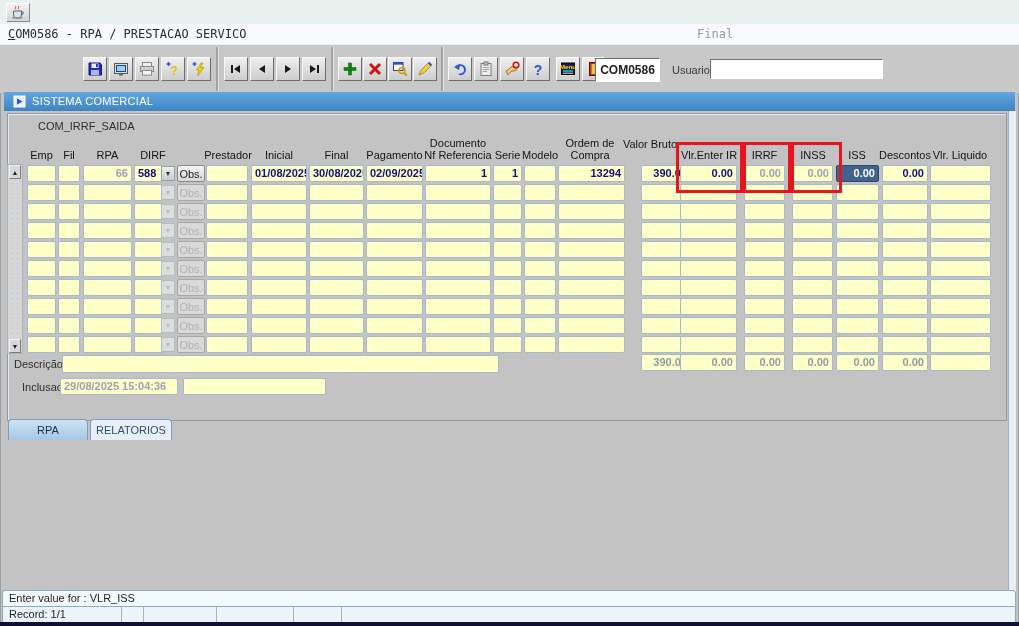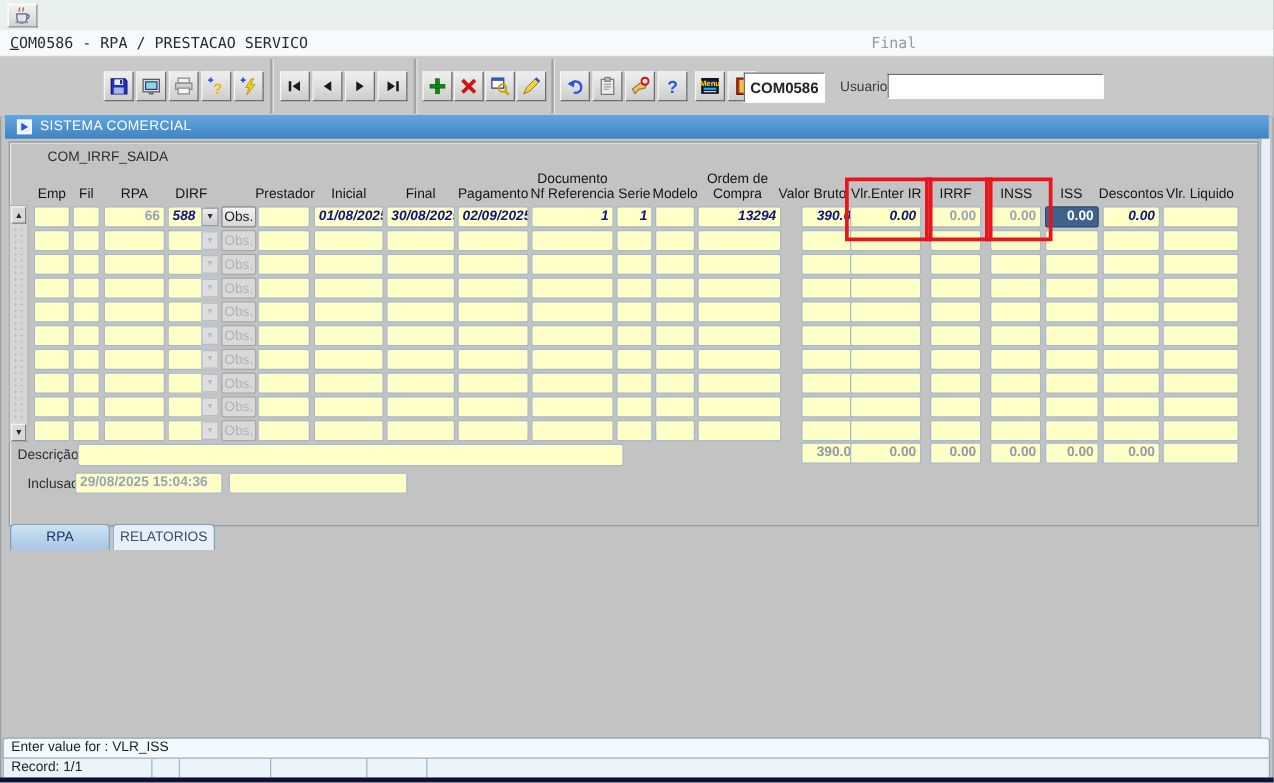--- a/index.html
+++ b/index.html
@@ -43,21 +43,21 @@
   .mdi-icon{position:absolute;left:9px;top:3px;}
   .right-strip{position:absolute;left:1008px;top:111px;width:7px;height:481px;
     background:#e8eff6;border-left:1px solid #9fb0bf;}
   .form-panel{position:absolute;left:7px;top:113px;width:998px;height:306px;
     border:1px solid #8f9aa4;box-shadow:inset 1px 1px 0 #e8e8e8;}
   .block-label{position:absolute;left:38px;top:120px;color:#2e2e2e;}
   
   .hdr{position:absolute;font-size:11px;color:#141414;text-align:center;white-space:pre-line;line-height:12px;}
   .cell{position:absolute;height:17px;background:#ffffc8;border:1px solid #a5bacd;border-radius:2px;
     box-sizing:border-box;font-size:11px;line-height:15px;text-align:right;padding:0 3px;color:#222;overflow:hidden;}
-  .v-strong{color:#10127e;font-weight:bold;font-style:italic;}
+  .v-strong{color:#10127e;font-weight:bold;}
   .v-dim{color:#98a3b5;font-weight:bold;}
   .v-selected{background:#3f638d !important;color:#fff !important;font-weight:bold;border-color:#2c4a6b !important;}
   .grid-row{position:absolute;left:0;width:1019px;height:19px;}
   .grid-row .cell{top:1px;}
   .c-emp{left:27px;width:29px;} .c-fil{left:58px;width:22px;} .c-rpa{left:83px;width:49px;}
   .c-dirf{left:134px;width:28px;text-align:left;border-right:none;border-radius:2px 0 0 2px;}
   .combo-arrow{position:absolute;left:161px;top:2px;width:14px;height:15px;background:linear-gradient(#eee,#ccc);
     border:1px solid #8fa2b5;box-sizing:border-box;text-align:center;font-size:7px;line-height:13px;color:#333;}
   .c-obs{left:177px;width:28px;}
   .obs{position:absolute;top:1px;height:17px;font-size:11px;color:#222;
@@ -308,21 +308,21 @@
 <div class="hdr" style="left:204px;top:149px;width:48px">Prestador</div>
 <div class="hdr" style="left:251px;top:149px;width:56px">Inicial</div>
 <div class="hdr" style="left:308px;top:149px;width:57px">Final</div>
 <div class="hdr" style="left:364px;top:149px;width:61px">Pagamento</div>
 <div class="hdr" style="left:420px;top:137px;width:76px">Documento
 Nf Referencia</div>
 <div class="hdr" style="left:492px;top:149px;width:31px">Serie</div>
 <div class="hdr" style="left:522px;top:149px;width:36px">Modelo</div>
 <div class="hdr" style="left:554px;top:137px;width:72px">Ordem de
 Compra</div>
-<div class="hdr" style="left:621px;top:149px;width:58px">Valor Bruto</div>
+<div class="hdr" style="left:621px;top:138px;width:58px">Valor Bruto</div>
 <div class="hdr" style="left:680px;top:149px;width:58px">Vlr.Enter IR</div>
 <div class="hdr" style="left:742px;top:149px;width:45px">IRRF</div>
 <div class="hdr" style="left:790px;top:149px;width:46px">INSS</div>
 <div class="hdr" style="left:834px;top:149px;width:46px">ISS</div>
 <div class="hdr" style="left:879px;top:149px;width:52px">Descontos</div>
 <div class="hdr" style="left:928px;top:149px;width:64px">Vlr. Liquido</div>
 
 <div class="vscroll">
   <button class="vs-btn" style="top:0">▲</button>
   <div class="vs-track"></div>

